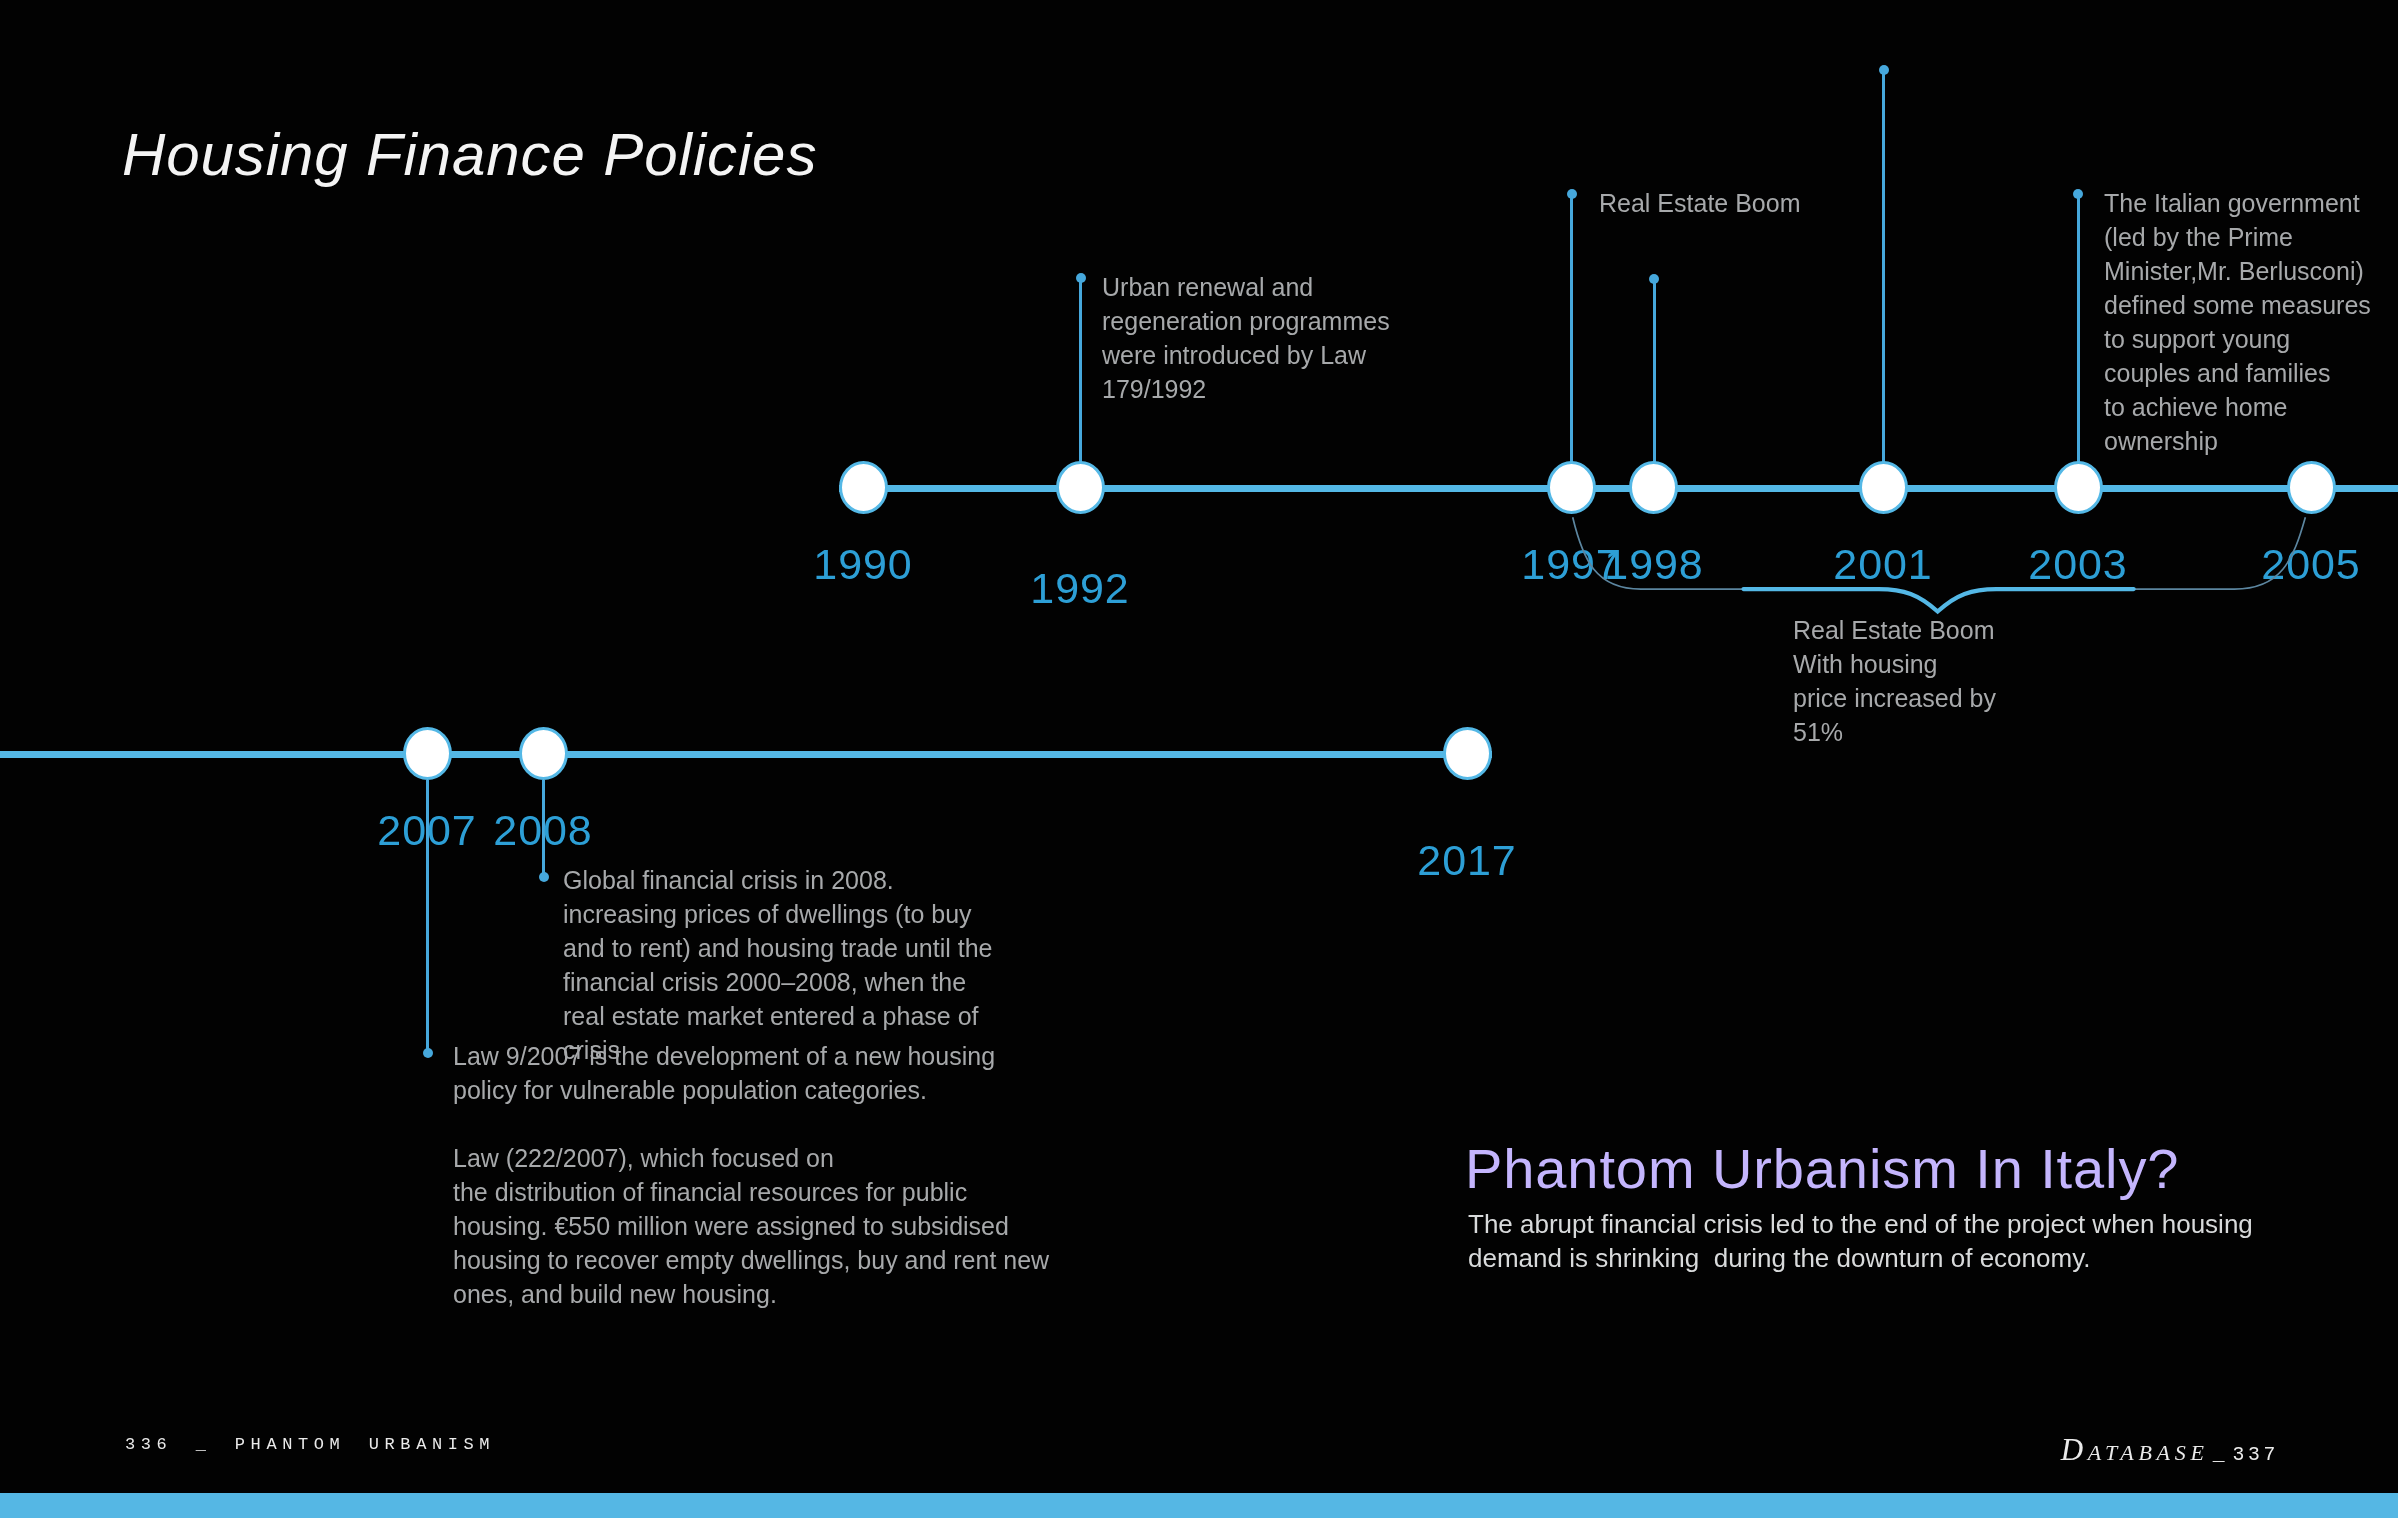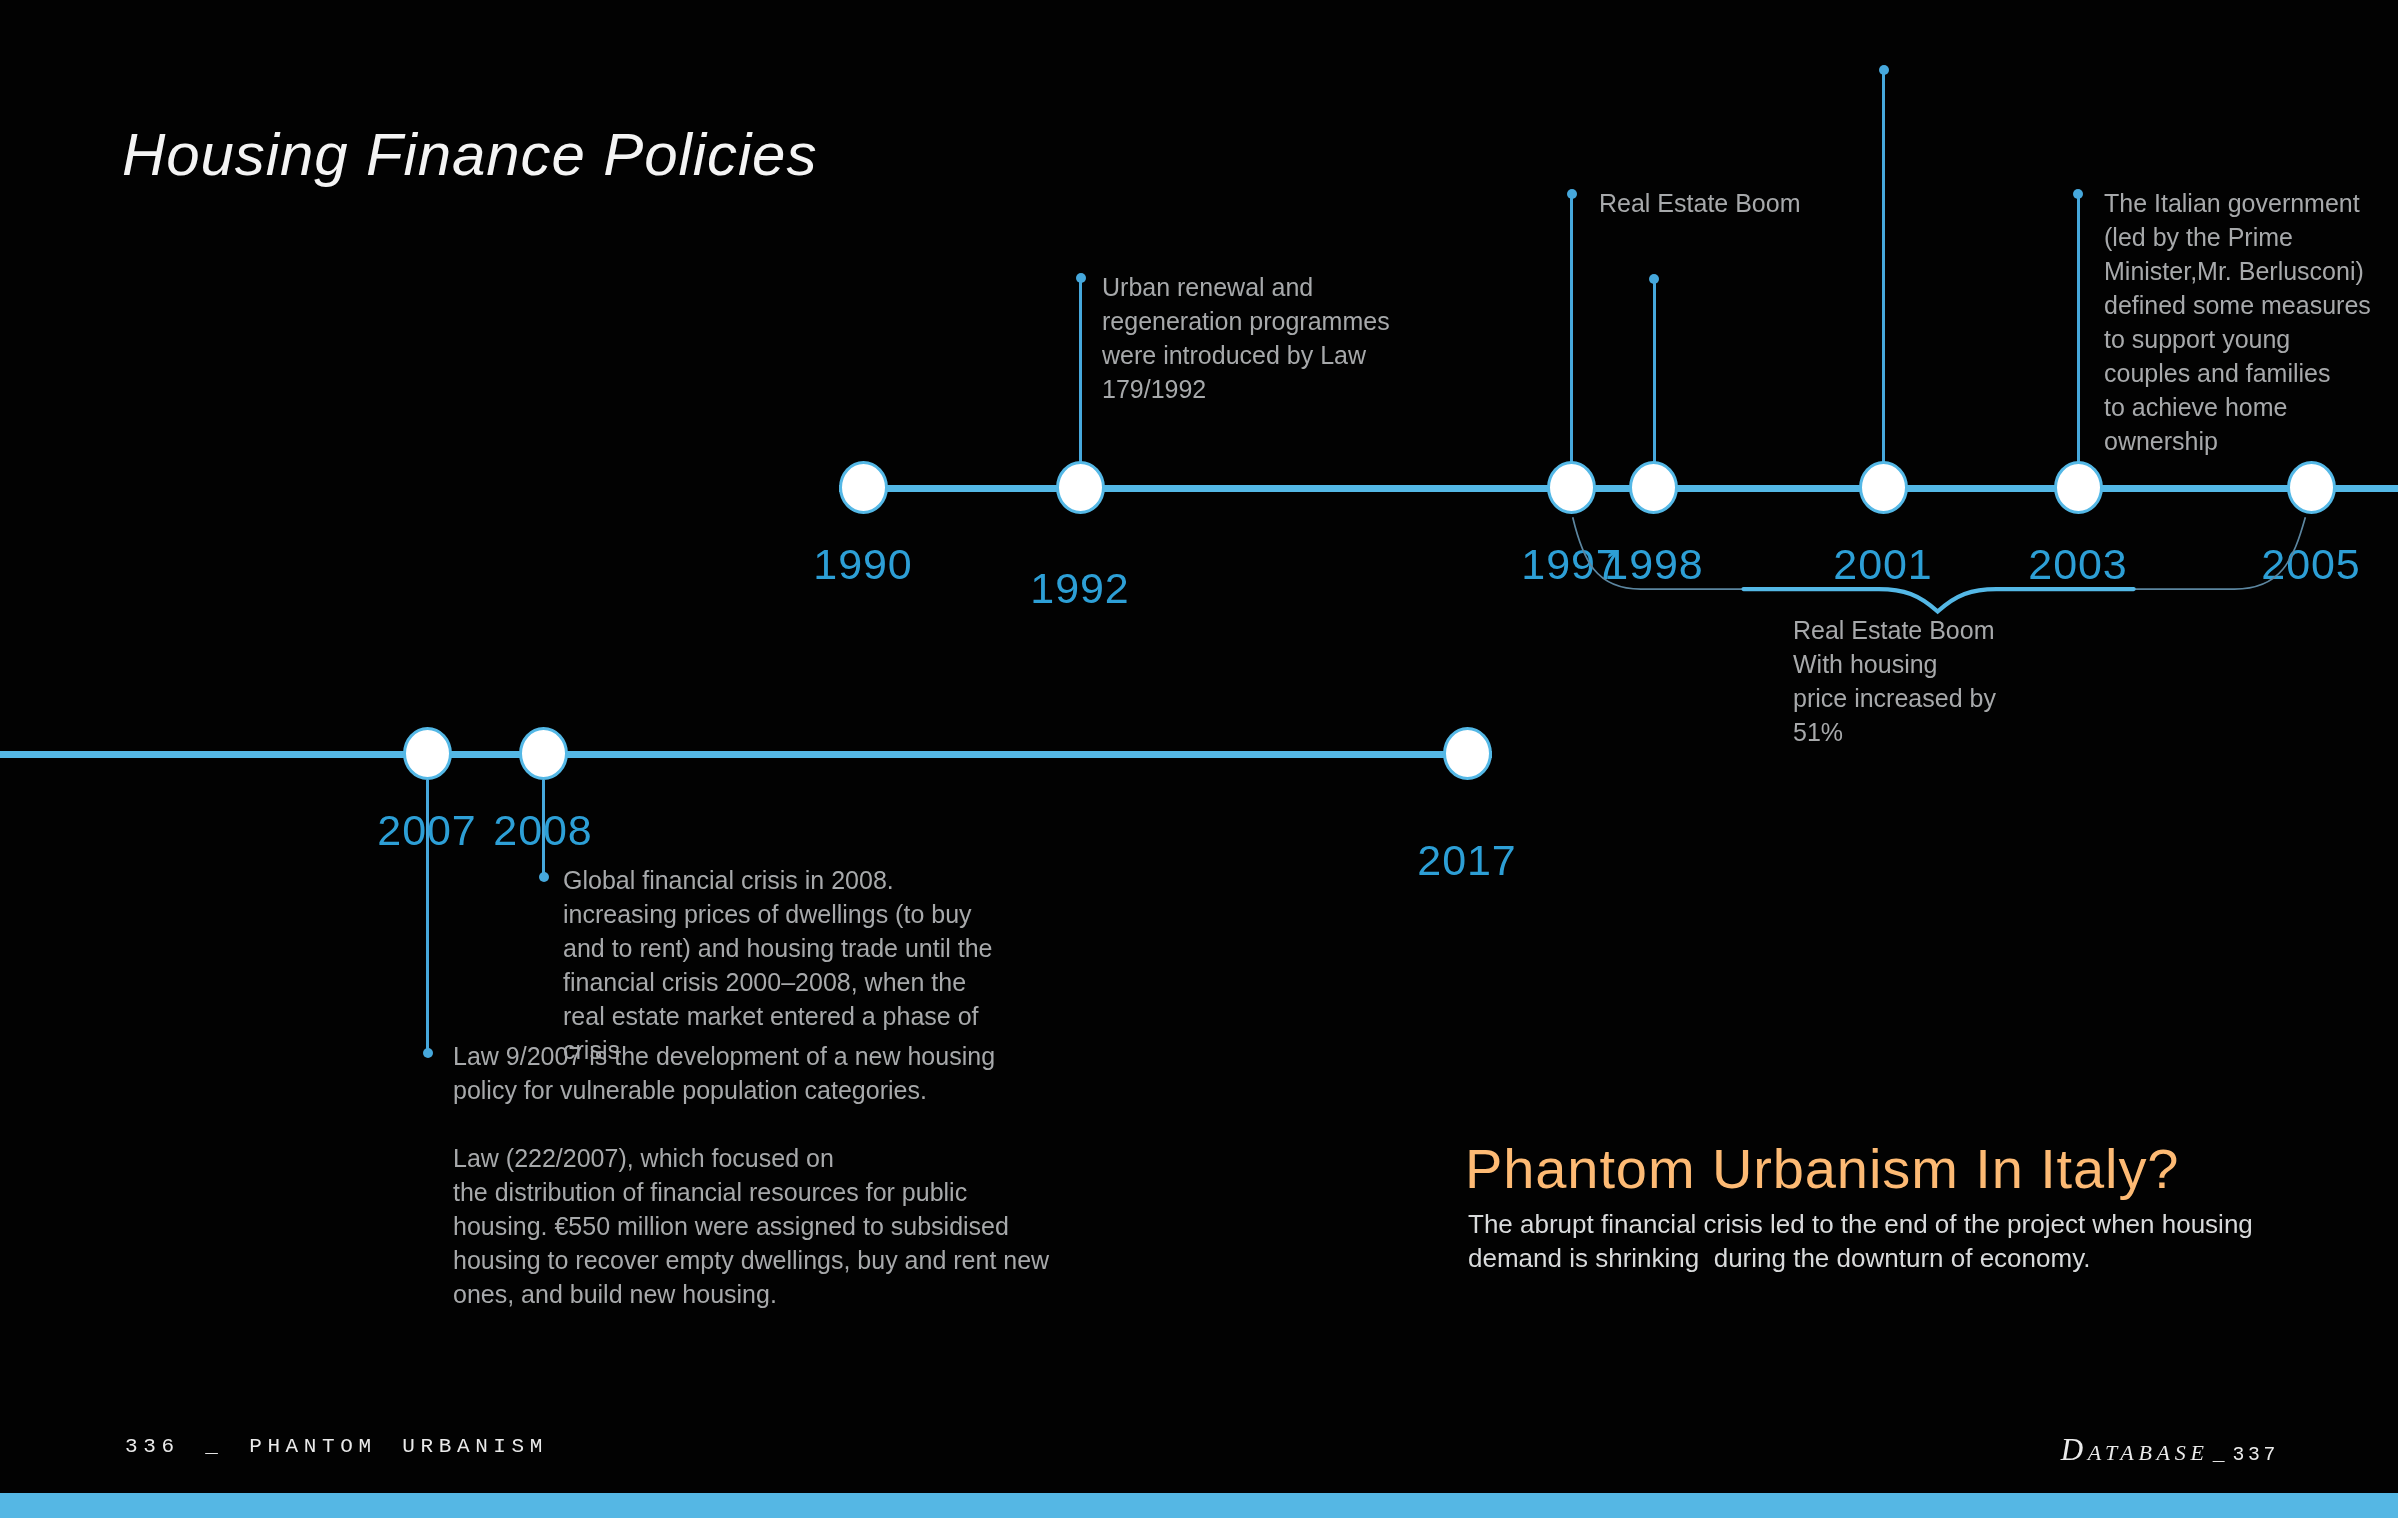--- a/index.html
+++ b/index.html
@@ -27,31 +27,31 @@
     position:absolute;width:10.3px;height:10.3px;border-radius:50%;
     background:var(--connector);
   }
   .note{
     position:absolute;color:var(--note);font-size:25px;line-height:34px;
     font-weight:300;white-space:pre-wrap;
   }
   .brace-svg{position:absolute;left:1546px;top:506px;}
   .closing-heading{
     position:absolute;left:1465px;top:1136px;
-    font-size:56px;font-weight:100;color:#fdba74;letter-spacing:0.9px;
+    font-size:56px;font-weight:100;color:#c4b5fd;letter-spacing:0.9px;
     white-space:nowrap;
   }
   .closing-body{
     position:absolute;left:1468px;top:1207px;
     font-size:26px;line-height:34px;color:#d8dadb;font-weight:300;
     white-space:pre-wrap;
   }
   .footer-left{
     position:absolute;left:125px;top:1435px;
-    font-family:"Liberation Mono",monospace;font-size:21px;
+    font-family:"Liberation Mono",monospace;font-size:17px;
     letter-spacing:5.6px;word-spacing:7.5px;color:#eaeaea;white-space:pre;
   }
   .footer-right{
     position:absolute;right:120px;top:1432px;text-align:right;color:#eaeaea;
     white-space:nowrap;
   }
   .footer-right .db{
     font-family:"Liberation Serif",serif;font-style:italic;
     font-variant:small-caps;font-size:31px;letter-spacing:4.7px;
   }

